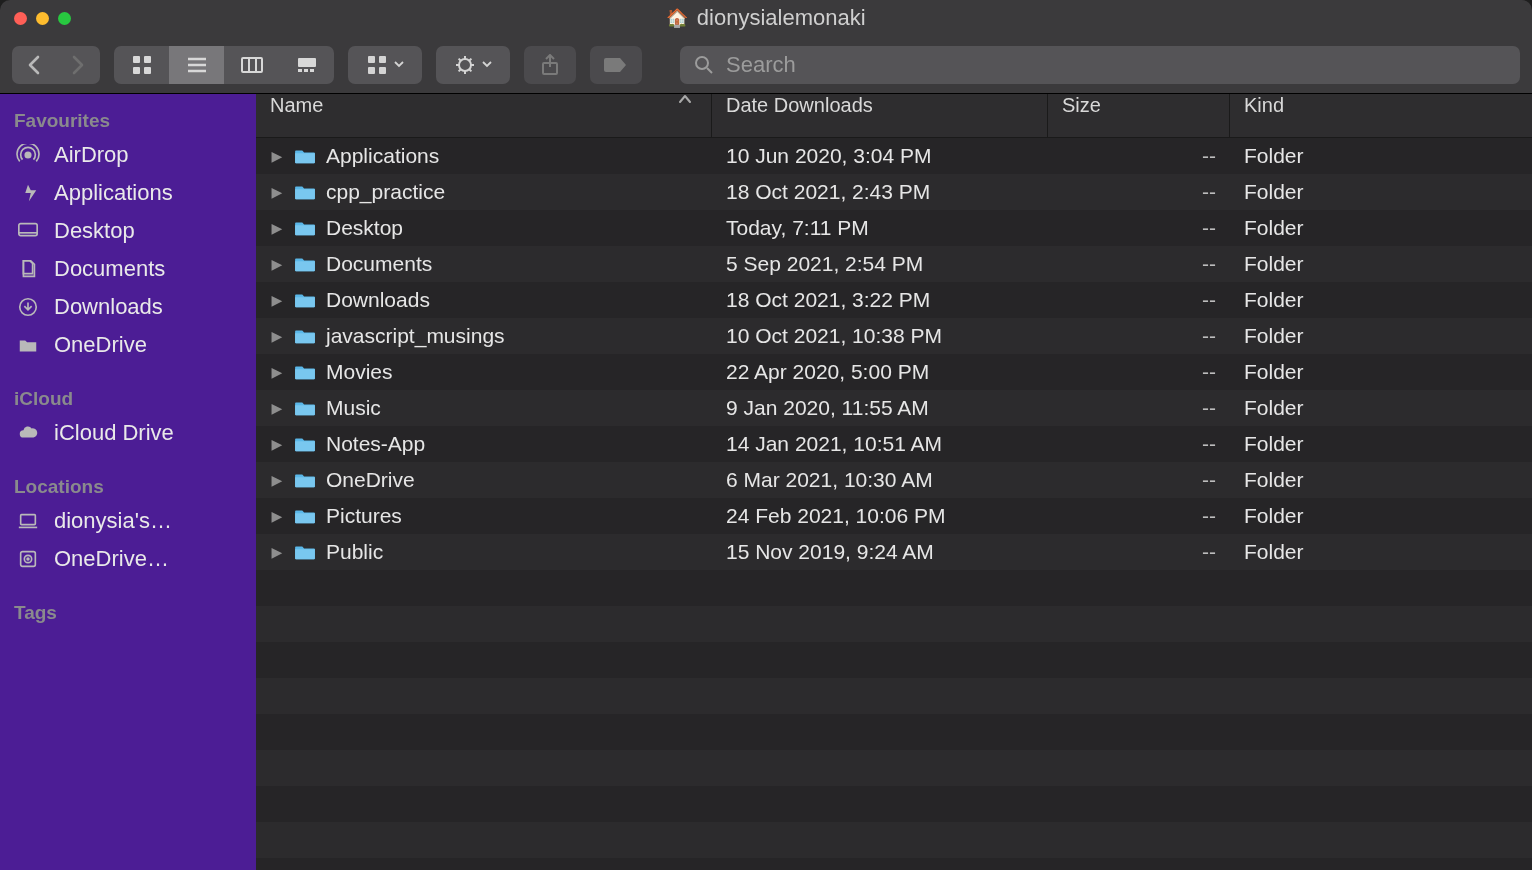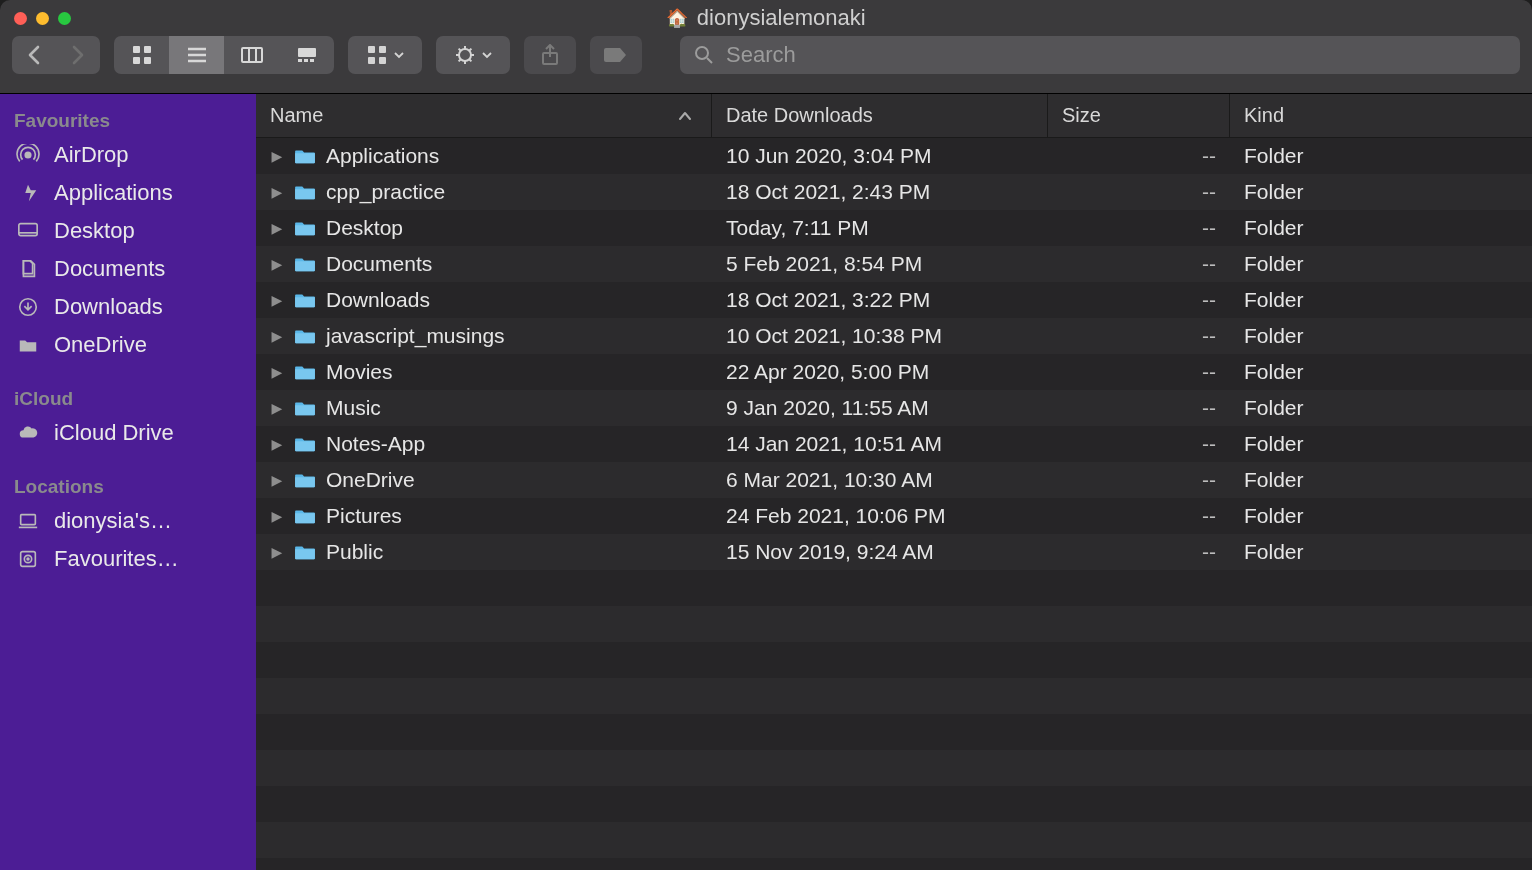--- a/index.html
+++ b/index.html
@@ -3,21 +3,21 @@
 <meta charset="utf-8">
 <style>
 *{margin:0;padding:0;box-sizing:border-box;font-family:-apple-system,BlinkMacSystemFont,"Helvetica Neue",sans-serif;-webkit-font-smoothing:antialiased}
 body{width:1532px;height:870px;background:#1e1e1e;overflow:hidden;color:#e6e6e6}
 .titlebar{height:36px;background:#3b3a3c;display:flex;align-items:center;position:relative;border-top-left-radius:10px;border-top-right-radius:10px}
 .traffic{display:flex;gap:9px;padding-left:14px}
 .dot{width:13px;height:13px;border-radius:50%}
 .dot.r{background:#ff5f57}.dot.y{background:#febc2e}.dot.g{background:#28c840}
 .title-center{position:absolute;left:0;right:0;display:flex;justify-content:center;align-items:center;gap:8px;color:#cfcfcf;font-size:22px;pointer-events:none}
 .home-ico{font-size:18px}
-.toolbar{height:58px;background:#3b3a3c;display:flex;padding:0 12px;gap:14px;border-bottom:1px solid #000}
+.toolbar{height:58px;background:#3b3a3c;display:flex;align-items:center;padding:0 12px;gap:14px;border-bottom:1px solid #000}
 .btn-group{display:flex;background:#555457;border-radius:7px;overflow:hidden;height:38px}
 .btn-group.seg .seg-btn{width:55px;display:flex;align-items:center;justify-content:center;color:#d8d8d8}
 .btn-group.seg .seg-btn.active{background:#78777a}
 .nav-btn{width:44px;display:flex;align-items:center;justify-content:center;color:#b9b9b9}
 .nav-btn.disabled{color:#6e6e6e}
 .single-btn{width:52px;height:38px;background:#555457;border-radius:7px;display:flex;align-items:center;justify-content:center;color:#d4d4d4}
 .single-btn.wide{width:74px;gap:6px}
 .single-btn.disabled{color:#7a7a7a;background:#4b4a4d}
 .search{flex:1;height:38px;background:#555457;border-radius:7px;display:flex;align-items:center;padding:0 14px;gap:12px;color:#9c9c9c;font-size:22px}
 .search svg{flex-shrink:0}
@@ -26,21 +26,21 @@
 .sidebar{width:256px;background:#4c1d95;overflow-y:auto;padding:10px 0 0 0;position:relative}
 .sidebar::-webkit-scrollbar{width:16px}
 .sidebar::-webkit-scrollbar-thumb{background:#5a5a5c;border-radius:8px;border:3px solid #2a292b}
 .sidebar::-webkit-scrollbar-track{background:#2a292b}
 .sb-header{color:#8a8a8d;font-size:19px;font-weight:600;padding:6px 14px 4px 14px}
 .sb-item{display:flex;align-items:flex-start;gap:12px;padding:6px 14px;font-size:22px;color:#e9e9e9;cursor:pointer}
 .sb-item .ico{width:28px;height:26px;display:flex;align-items:center;justify-content:center;color:#b9b9b9}
 .sb-section{margin-bottom:18px}
 .content{flex:1;display:flex;flex-direction:column;background:#262527;overflow:hidden}
 .col-headers{display:flex;height:44px;background:#2e2d2f;border-bottom:1px solid #1a1a1a;font-size:20px;color:#d9d9d9;align-items:center}
-.col-headers .col{padding:0 14px;display:flex;align-items:center;height:100%;border-right:1px solid #1a1a1a}
+.col-headers .col{padding:0 14px;display:flex;align-items:flex-start;height:100%;border-right:1px solid #1a1a1a}
 .col.name{flex:0 0 456px;justify-content:space-between}
 .col.date{flex:0 0 336px}
 .col.size{flex:0 0 182px}
 .col.kind{flex:1;border-right:none}
 .sort-arrow{color:#a9a9a9;margin-right:6px}
 .rows{flex:1;overflow-y:auto;background:repeating-linear-gradient(#262527 0 36px,#2c2b2d 36px 72px)}
 .row{display:flex;height:36px;align-items:center;font-size:21px;color:#e6e6e6}
 .row .cell{padding:0 14px;display:flex;align-items:center;height:100%}
 .cell.name{flex:0 0 456px;gap:10px}
 .cell.date{flex:0 0 336px}
@@ -247,22 +247,25 @@
           <span>dionysia's…</span>
         </div>
         <div class="sb-item">
           <span class="ico">
             <svg viewBox="0 0 24 24" width="24" height="22" fill="none" stroke="currentColor" stroke-width="1.8">
               <rect x="4" y="4" width="16" height="16" rx="2"></rect>
               <circle cx="12" cy="12" r="4"></circle>
               <circle cx="12" cy="12" r="1" fill="currentColor"></circle>
             </svg>
           </span>
-          <span>Favourites…</span>
-        </div>
+          <span>OneDrive…</span>
+        </div>
+      </div>
+      <div class="sb-section">
+        <div class="sb-header">Tags</div>
       </div>
     </div>
 
   <div class="content">
     <div class="col-headers">
       <div class="col name">
         <span>Name</span>
         <span class="sort-arrow">
           <svg width="12" height="10" viewBox="0 0 12 10">
               <path d="M1 8 L6 2 L11 8" stroke="currentColor" stroke-width="2" fill="none" stroke-linecap="round" stroke-linejoin="round"></path>
@@ -348,21 +351,21 @@
             <span class="disclosure">▶</span>
             <span class="folder-ico">
               <svg viewBox="0 0 24 20">
                 <path d="M2 4 h7 l2 2 h11 a1 1 0 0 1 1 1 v10 a1 1 0 0 1 -1 1 H2 a1 1 0 0 1 -1 -1 V5 a1 1 0 0 1 1 -1 z" fill="#5ab7e8"></path>
                 <path d="M1 7 h22 v10 a1 1 0 0 1 -1 1 H2 a1 1 0 0 1 -1 -1 z" fill="#79c7ef"></path>
               </svg>
             </span>
             <span>Documents</span>
           </div>
           <div class="cell date">
-            <span>5 Feb 2021, 8:54 PM</span>
+            <span>5 Sep 2021, 2:54 PM</span>
           </div>
           <div class="cell size">
             <span>--</span>
           </div>
           <div class="cell kind">
             <span>Folder</span>
           </div>
         </div>
         <div class="row">
           <div class="cell name">

